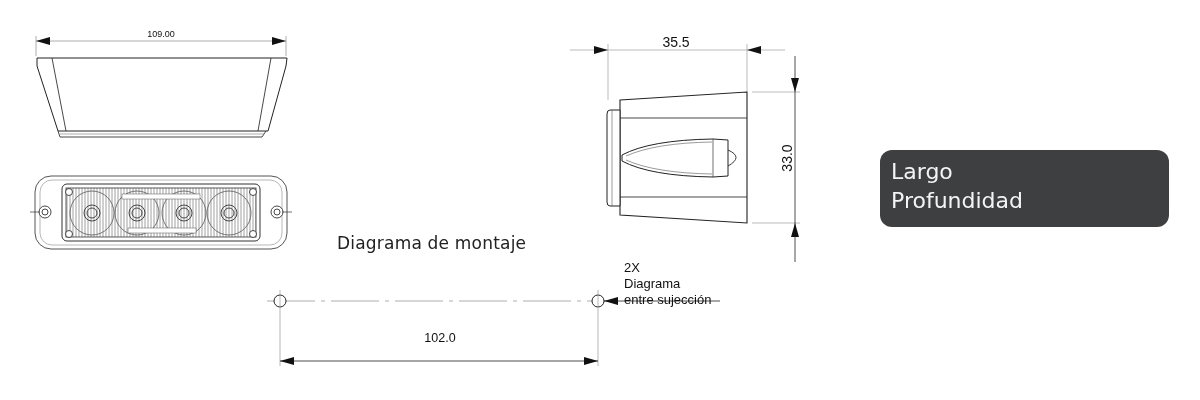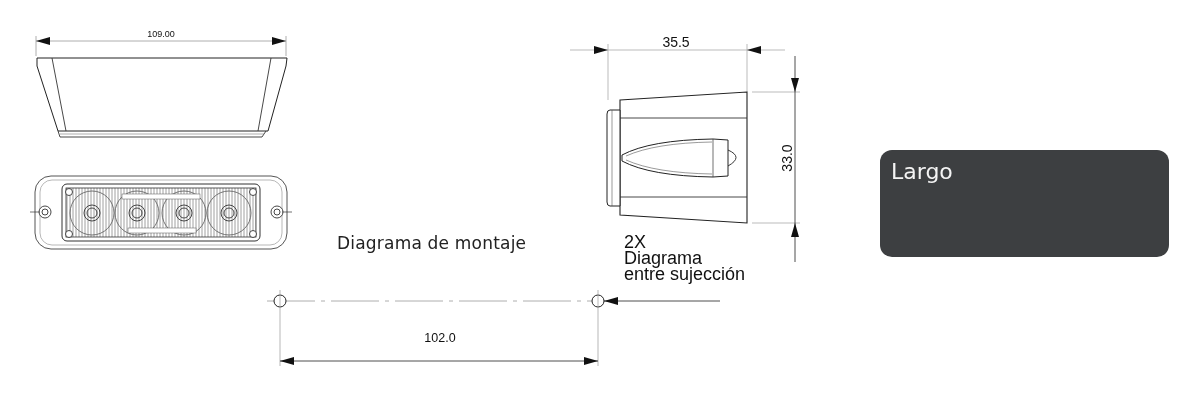--- a/index.html
+++ b/index.html
@@ -1,23 +1,23 @@
 <!DOCTYPE html>
 <html><head>
 <meta charset="utf-8">
 <style>
   html, body { margin: 0; padding: 0; background: #ffffff; }
   body { width: 1200px; height: 400px; position: relative; overflow: hidden; font-family: "Liberation Sans", sans-serif; }
   svg.drawing { position: absolute; left: 0; top: 0; }
   .dim-text { font-family: "Liberation Sans", sans-serif; fill: #111; }
   .title-text { position: absolute; left: 337px; top: 233px; font-family: "DejaVu Sans", sans-serif; font-size: 17px; color: #222; letter-spacing: 0.2px; text-align: right; }
-  .note { position: absolute; left: 624px; top: 234px; font-size: 18px; line-height: 16px; color: #111; }
+  .note { position: absolute; left: 624px; top: 260px; font-size: 13px; line-height: 16px; color: #111; }
   .note div { white-space: nowrap; }
   .dist { position: absolute; left: 282px; top: 331px; width: 316px; text-align: center; font-size: 12.5px; line-height: 15px; color: #111; }
-  .spec-box { position: absolute; left: 880px; top: 150px; width: 289px; height: 107px; background: #3d3f41; border-radius: 12px; box-sizing: border-box; padding: 7px 8px 10px 11px; }
+  .spec-box { position: absolute; left: 880px; top: 150px; width: 289px; height: 77px; background: #3d3f41; border-radius: 12px; box-sizing: border-box; padding: 7px 8px 10px 11px; }
   .spec-row { display: flex; justify-content: space-between; align-items: center; height: 29px; color: #f4f4f4; font-family: "DejaVu Sans", sans-serif; font-size: 22px; }
   .spec-row span { white-space: nowrap; }
 </style>
 </head>
 <body>
 
 <svg class="drawing" width="1200" height="400" viewBox="0 0 1200 400">
   <defs>
     <marker id="arr" viewBox="0 0 10 6" refX="10" refY="3" markerWidth="10" markerHeight="6" orient="auto-start-reverse" markerUnits="userSpaceOnUse">
       <path d="M0,0 L10,3 L0,6 Z" fill="#111"></path>
@@ -134,14 +134,15 @@
 
 <div class="dist">
   <div>102.0</div>
 </div>
 
 <div class="spec-box">
   <div class="spec-row">
     <span>Largo</span>
   </div>
   <div class="spec-row">
+    <span>Profundidad</span>
   </div>
 </div>
 
 </body></html>

